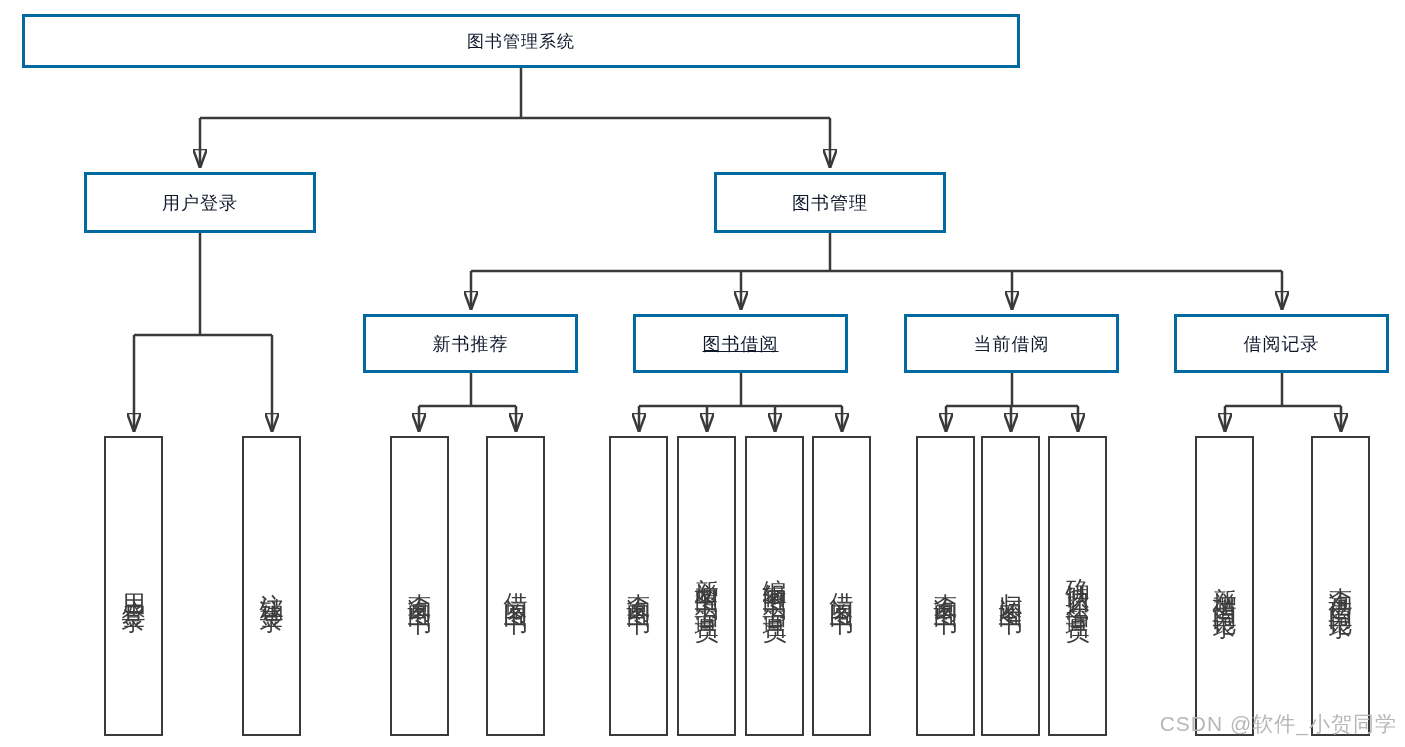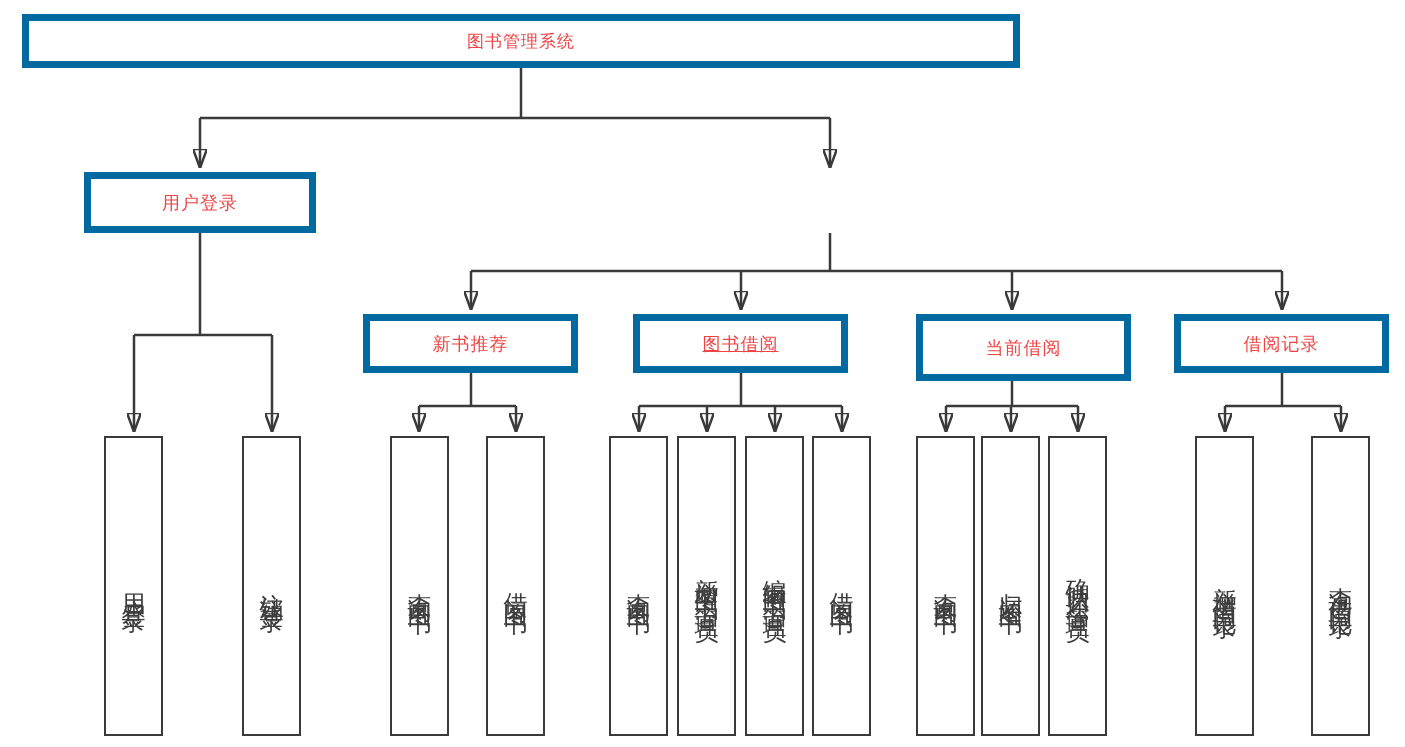--- a/index.html
+++ b/index.html
@@ -13,27 +13,27 @@
   }
   .connectors {
     position: absolute;
     left: 0; top: 0;
     width: 1405px; height: 747px;
   }
   .connectors path { stroke: #3a3a3a; stroke-width: 2.5; fill: none; }
   .hbox {
     position: absolute;
     box-sizing: border-box;
-    border: 7px solid #0369a1;
+    border: 3px solid #0369a1;
     background: #ffffff;
     display: flex;
     align-items: center;
     justify-content: center;
     font-size: 18px;
-    color: #ef4444;
+    color: #0f172a;
     letter-spacing: 1px;
     white-space: nowrap;
   }
   .root-box { font-size: 17px; }
   .vbox {
     position: absolute;
     top: 436px;
     height: 300px;
     width: 59px;
     box-sizing: border-box;
@@ -110,24 +110,25 @@
 
     <path d="M1282 373 V406"></path>
     <path d="M1225 406 H1341"></path>
     <path d="M1225 406 V432" marker-end="url(#arrow)"></path>
     <path d="M1341 406 V432" marker-end="url(#arrow)"></path>
   </svg>
 
   <div class="hbox root-box" style="left:22px; top:14px; width:998px; height:54px;">图书管理系统</div>
 
   <div class="hbox" style="left:84px; top:172px; width:232px; height:61px;">用户登录</div>
+  <div class="hbox" style="left:714px; top:172px; width:232px; height:61px;">图书管理</div>
 
   <div class="hbox" style="left:363px; top:314px; width:215px; height:59px;text-align:center;">新书推荐</div>
   <div class="hbox" style="left:633px; top:314px; width:215px; height:59px;text-decoration:underline;">图书借阅</div>
-  <div class="hbox" style="left:904px; top:314px; width:215px; height:67px;margin-left:12px;">当前借阅</div>
+  <div class="hbox" style="left:904px; top:314px; width:215px; height:59px;">当前借阅</div>
   <div class="hbox" style="left:1174px; top:314px; width:215px; height:59px;text-align:right;">借阅记录</div>
 
   <div class="vbox" style="left:104px;">
     <span>用户登录</span>
   </div>
   <div class="vbox" style="left:242px;">
     <span>注销登录</span>
   </div>
   <div class="vbox" style="left:390px;">
     <span>查询图书</span>
@@ -156,14 +157,15 @@
   <div class="vbox" style="left:1048px;">
     <span>确认归还（管理员）</span>
   </div>
   <div class="vbox" style="left:1195px;">
     <span>新增借阅记录</span>
   </div>
   <div class="vbox" style="left:1311px;">
     <span>查询借阅记录</span>
   </div>
 
+  <div class="watermark">CSDN @软件_小贺同学</div>
 
 </div>
 
 </body></html>

